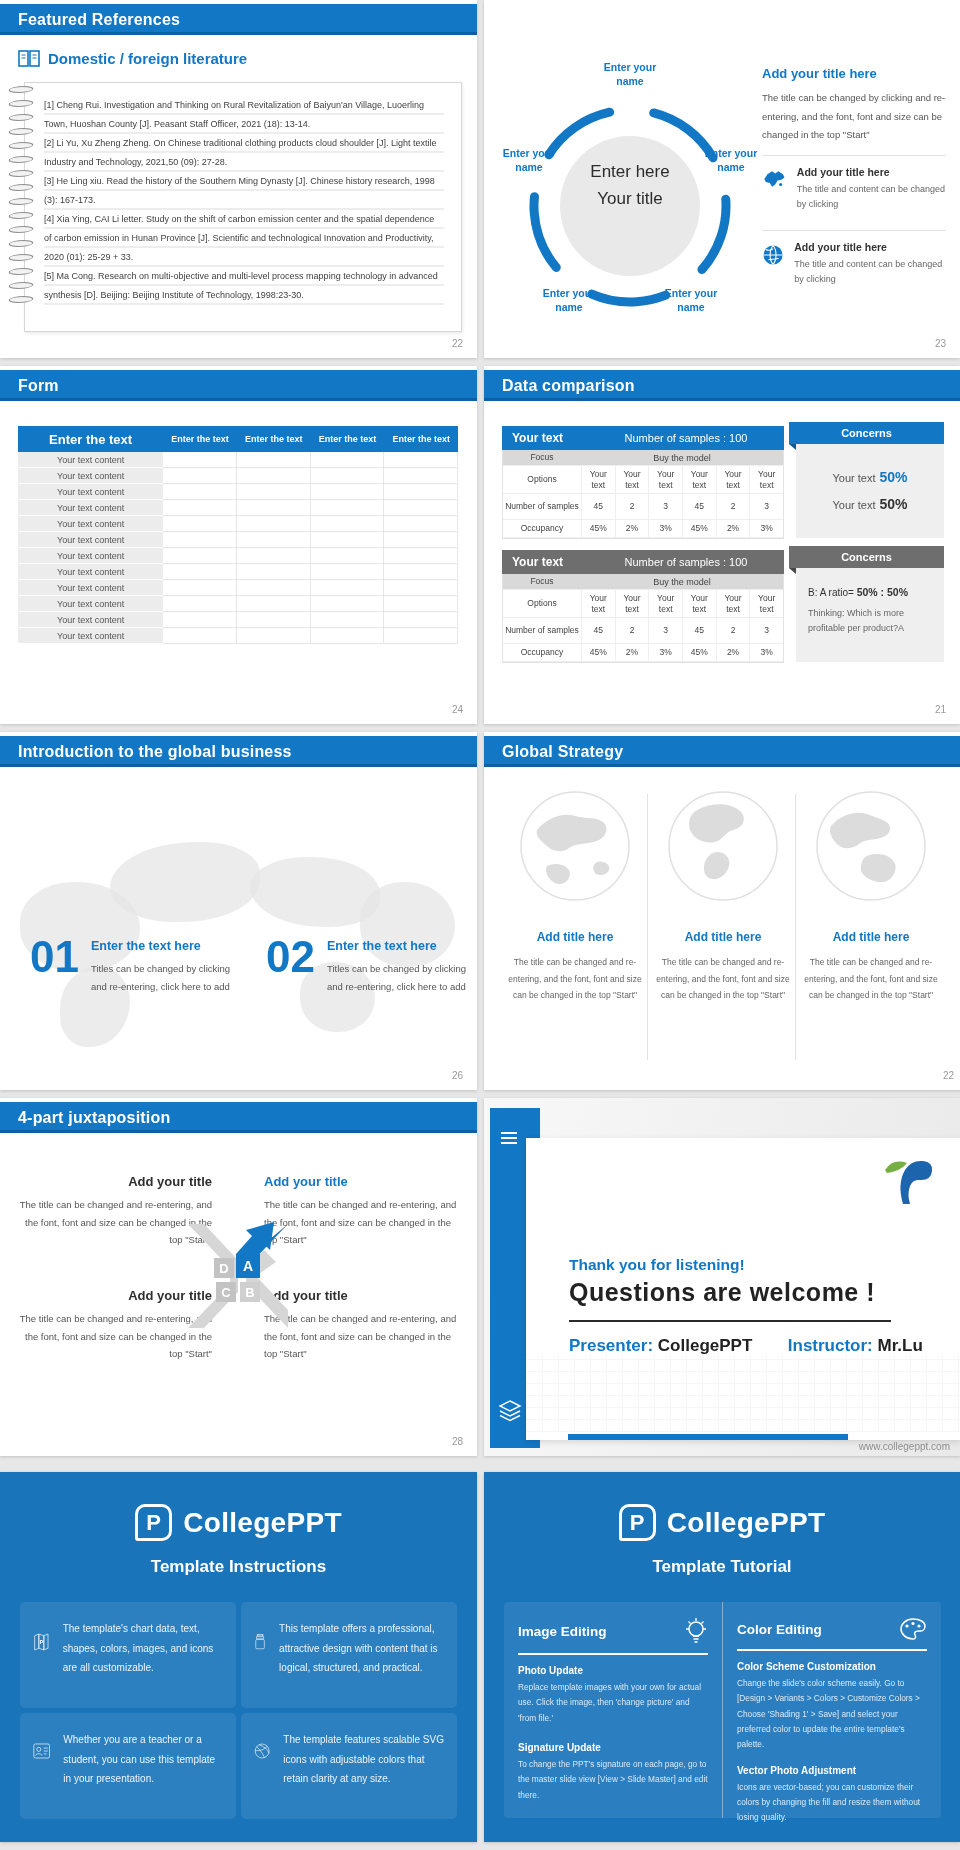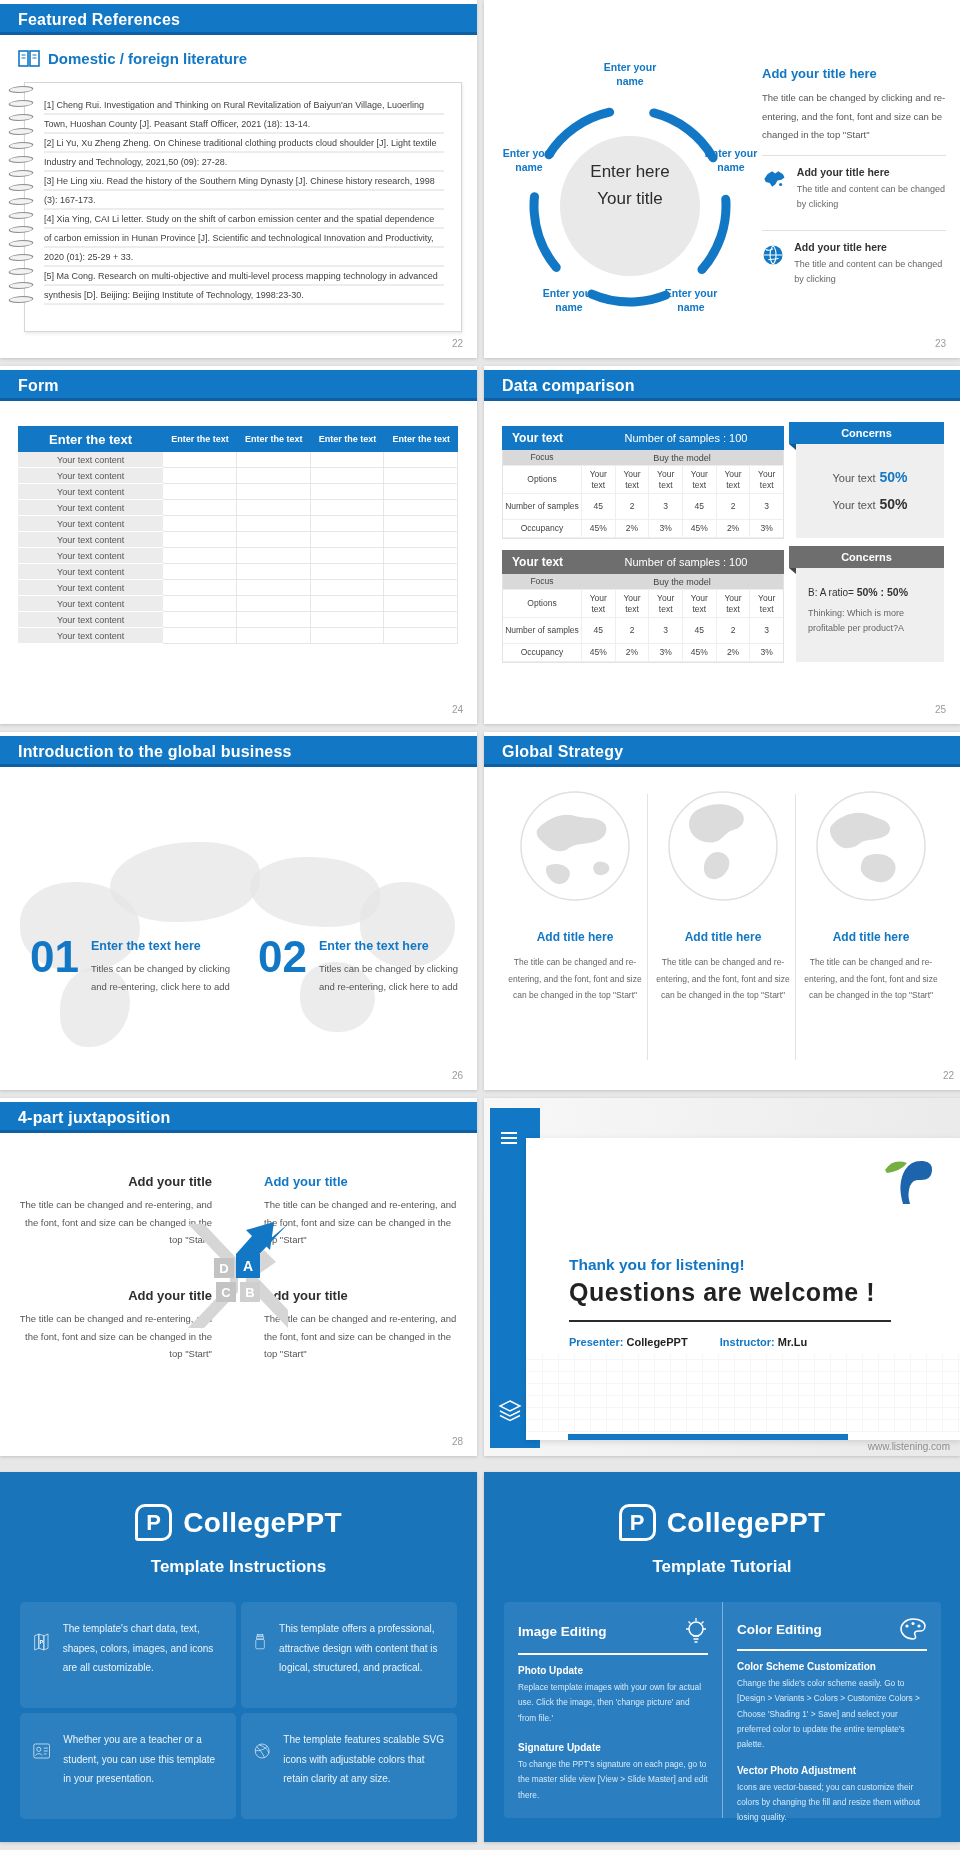--- a/index.html
+++ b/index.html
@@ -67,21 +67,21 @@
   .cp1 .line b { font-size:14px; margin-left:4px; color:#333; }
   .cp1 .line:first-child b { color:#1277c4; }
   .cp2 .cbody { padding:36px 12px 0; }
   .cp2 .ratio { font-size:10px; color:#333; margin-bottom:8px; }
   .cp2 .ratio b { font-size:10.5px; }
   .cp2 .note { font-size:9px; color:#666; line-height:1.7; }
 
   
   .blob { position:absolute; background:#e6e6e6; border-radius:46% 54% 50% 50%; opacity:.75; }
   .gitem { position:absolute; top:204px; display:flex; gap:12px; }
-  .gi1 { left:30px; width:205px; } .gi2 { left:258px; width:205px; }
+  .gi1 { left:30px; width:205px; } .gi2 { left:266px; width:205px; }
   .gnum { font-size:44px; font-weight:bold; color:#1277c4; line-height:.95; }
   .gtxt h4 { font-size:12.5px; color:#1277c4; margin:3px 0 7px; }
   .gtxt p { font-size:9.5px; color:#555; line-height:1.9; }
 
   
   .scol { position:absolute; top:58px; width:146px; text-align:center; }
   .sc0 { left:18px; } .sc1 { left:166px; } .sc2 { left:314px; }
   .sdiv { position:absolute; top:62px; height:266px; width:1px; background:#e3e3e3; }
   .sd0 { left:163px; } .sd1 { left:311px; }
   .scol h4 { color:#1277c4; font-size:12px; margin:24px 0 10px; }
@@ -100,21 +100,21 @@
   .s-thanks { background:linear-gradient(100deg,#f8f8f8,#e9e9e9); }
   .tk-bar { position:absolute; left:6px; top:10px; width:50px; height:340px; background:#1277c4; }
   .tk-burger { position:absolute; left:17px; top:34px; width:16px; }
   .tk-burger i { display:block; height:2px; background:#fff; margin-bottom:3px; }
   .tk-layers { position:absolute; left:13px; top:300px; }
   .tk-card { position:absolute; left:42px; top:40px; width:435px; height:302px; background:#fff; box-shadow:0 2px 6px rgba(0,0,0,.12); }
   .tk-logo { position:absolute; right:26px; top:18px; }
   .tk-l1 { position:absolute; left:43px; top:118px; color:#1277c4; font-size:15.5px; font-weight:bold; }
   .tk-l2 { position:absolute; left:43px; top:140px; color:#222; font-size:25px; font-weight:bold; letter-spacing:.5px; }
   .tk-rule { position:absolute; left:43px; top:182px; width:322px; height:2px; background:#2b2b2b; }
-  .tk-pres { position:absolute; left:43px; top:198px; font-size:11px; color:#222; font-weight:bold; }
+  .tk-pres { position:absolute; left:43px; top:198px; font-size:17px; color:#222; font-weight:bold; }
   .tk-pres .lab { color:#1277c4; }
   .tk-pres .sp { display:inline-block; width:26px; }
   .tk-mesh { position:absolute; left:0; bottom:8px; width:435px; height:78px; opacity:.5;
              background-image:repeating-linear-gradient(90deg,#eee 0 1px,transparent 1px 16px),repeating-linear-gradient(0deg,#eee 0 1px,transparent 1px 12px); }
   .tk-strip { position:absolute; left:42px; bottom:0; width:280px; height:6px; background:#1277c4; }
   .tk-site { position:absolute; right:10px; bottom:4px; font-size:10px; color:#8d8d8d; }
 
   
   .blue { background:#1974ba; height:370px; }
   .brand { display:flex; align-items:center; justify-content:center; gap:11px; padding-top:32px; }
@@ -415,21 +415,21 @@
         <div class="line"><span>Your text</span><b>50%</b></div>
       </div>
   </div>
   <div class="cpanel cp2">
     <div class="ribbon">Concerns</div>
     <div class="cbody">
       <div class="ratio"><span>B: A ratio=</span> <b>50% : 50%</b></div>
       <div class="note">Thinking: Which is more profitable per product?A</div>
     </div>
   </div>
-  <div class="pnum">25</div>
+  <div class="pnum">21</div>
 </div>
 
 <div class="slide" style="left:0;top:732px;">
   <div class="tbar">Introduction to the global business</div>
   <div>
     <div class="blob" style="left:20px;top:150px;width:120px;height:90px;"></div>
     <div class="blob" style="left:110px;top:110px;width:150px;height:80px;border-radius:60% 40% 55% 45%;"></div>
     <div class="blob" style="left:250px;top:125px;width:130px;height:70px;border-radius:45% 55% 40% 60%;"></div>
     <div class="blob" style="left:360px;top:150px;width:95px;height:85px;"></div>
     <div class="blob" style="left:60px;top:235px;width:70px;height:80px;border-radius:55% 45% 60% 40%;"></div>
@@ -545,21 +545,21 @@
     <div class="tk-pres">
       <span class="lab">Presenter:</span>
       <span>CollegePPT</span>
       <span class="sp"></span>
       <span class="lab">Instructor:</span>
       <span>Mr.Lu</span>
     </div>
     <div class="tk-mesh"></div>
     <div class="tk-strip"></div>
   </div>
-  <div class="tk-site">www.listening.com</div>
+  <div class="tk-site">www.collegeppt.com</div>
 </div>
 
 <div class="slide blue" style="left:0;top:1472px;">
   <div class="brand">
     <div class="pbadge">P</div>
     <div class="brand-name">CollegePPT</div>
   </div>
   <div class="sub-head">Template Instructions</div>
   <div class="igrid">
     <div class="icard">

